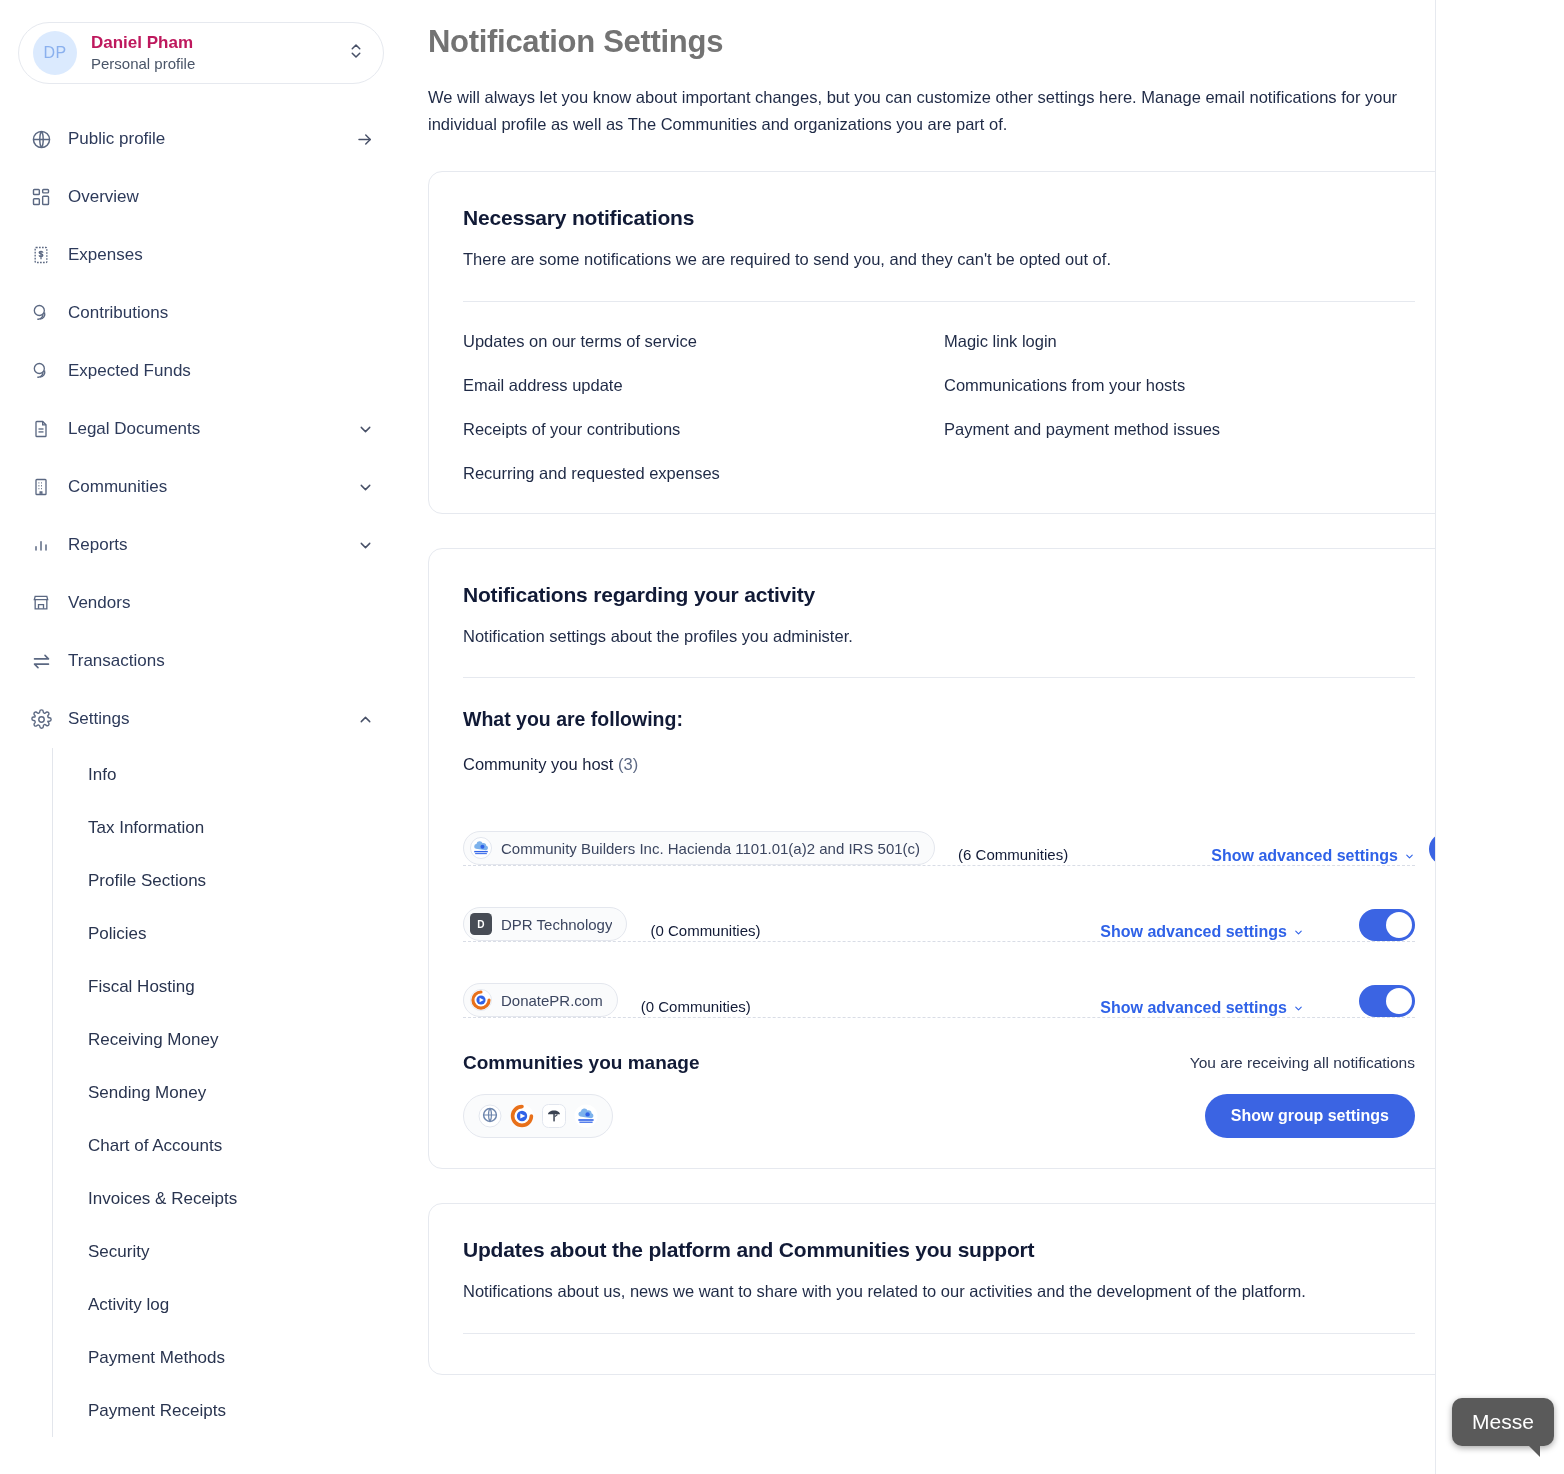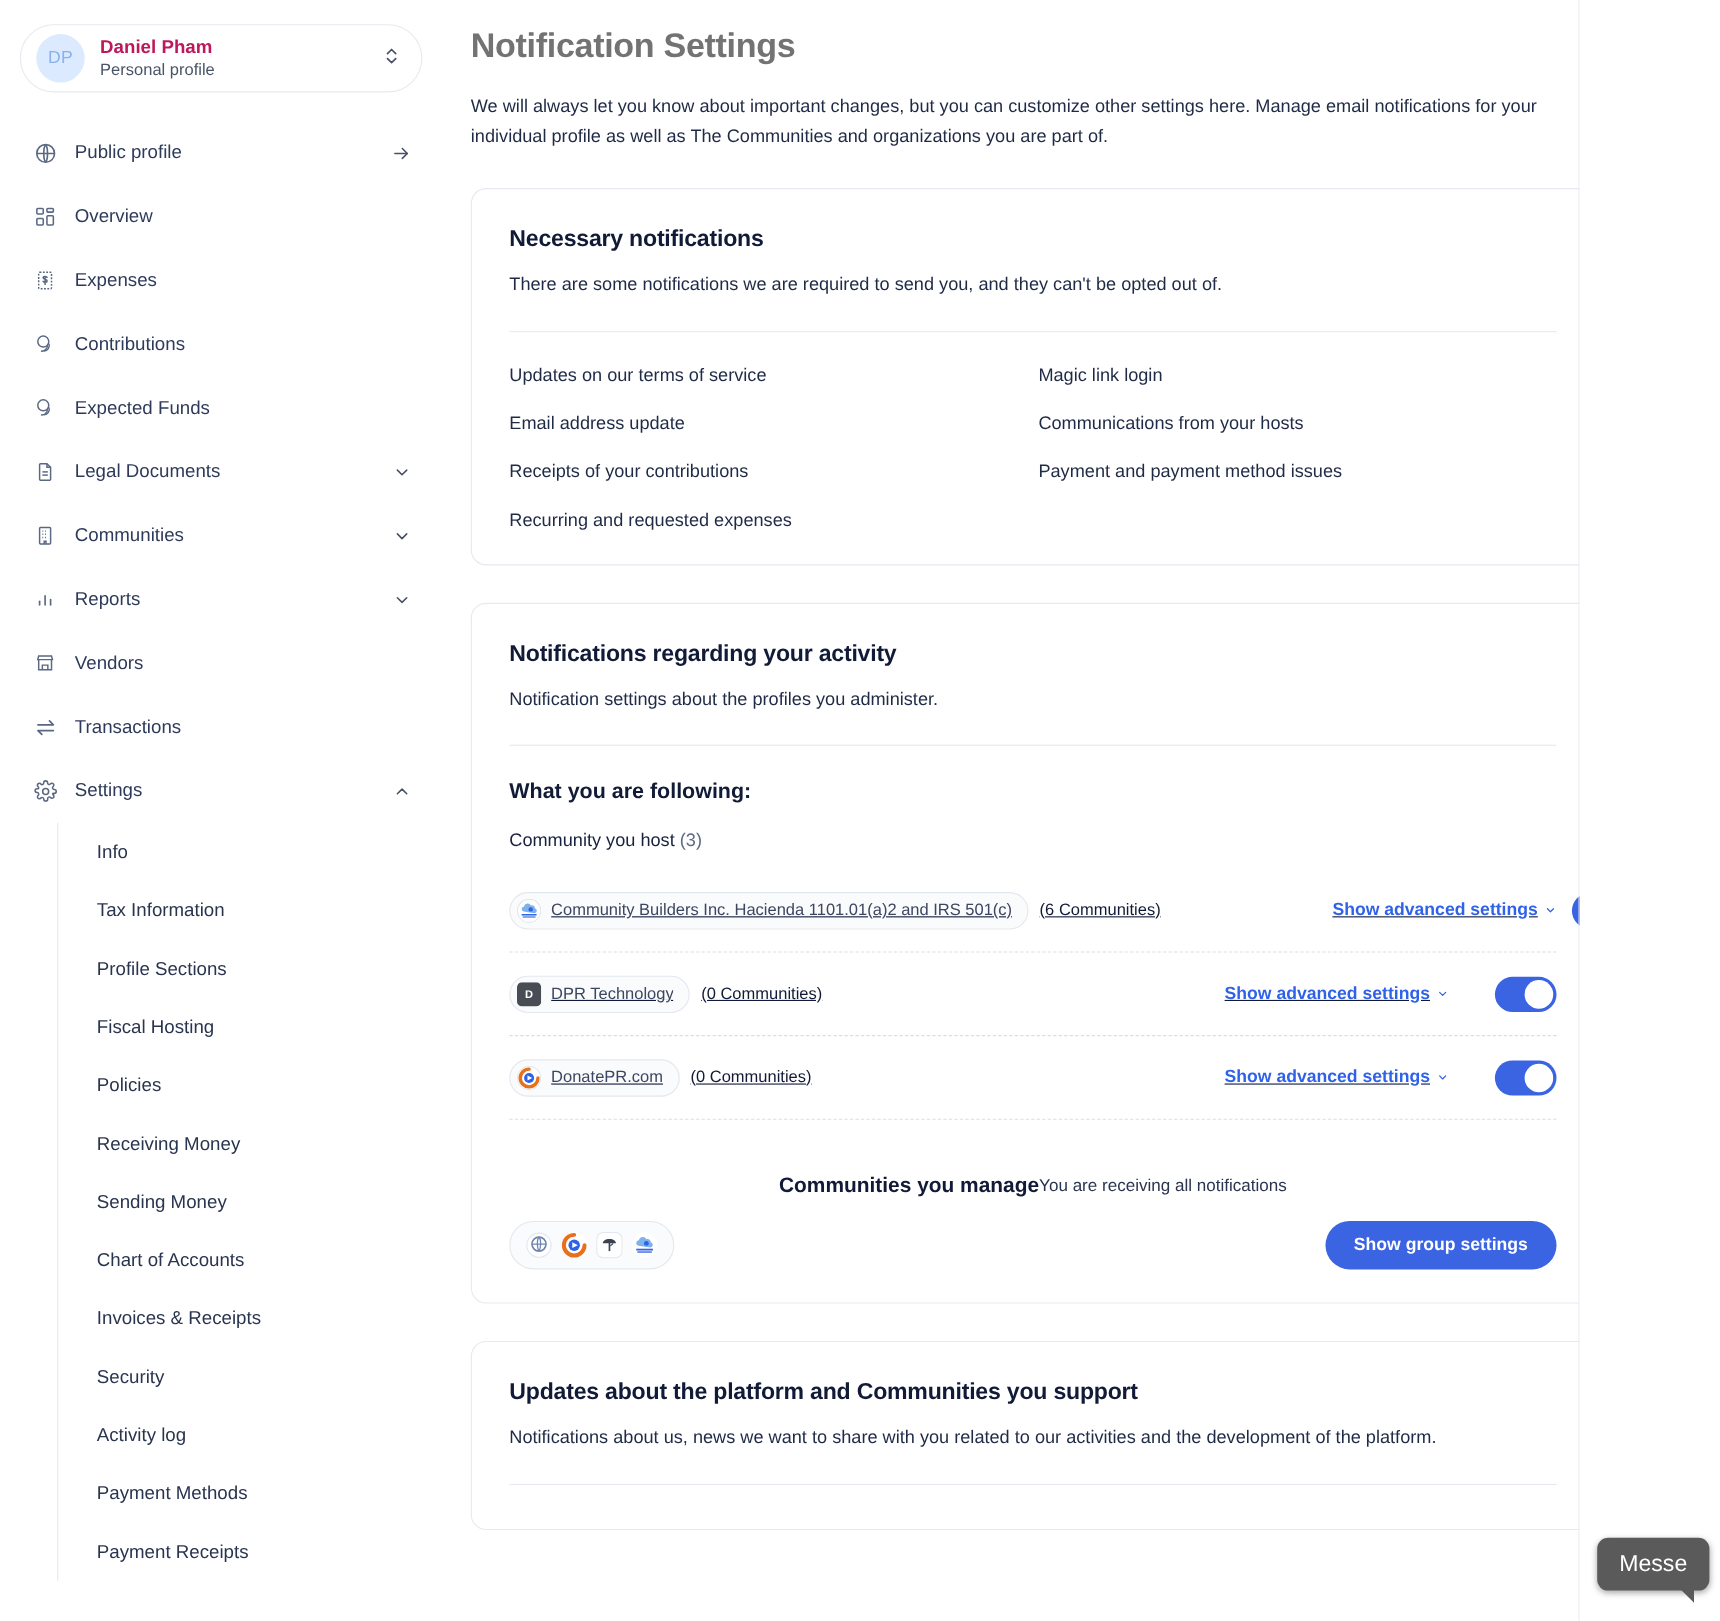--- a/index.html
+++ b/index.html
@@ -98,25 +98,24 @@
     row-gap: 25px; column-gap: 10px;
   }
   .necessary-grid div { font-size: 16.5px; color: #1f2a46; }
 
   .follow-title { margin-top: 30px; font-size: 19.5px; font-weight: 700; color: #111a36; }
   .follow-sub { margin-top: 24px; font-size: 16.5px; color: #18213d; }
   .follow-sub .count { color: #5e6a85; }
 
   .host-rows { margin-top: 16px; }
   .host-row {
-    display: flex; align-items: center;
+    display: flex; align-items: flex-end;
     min-height: 76px;
     border-bottom: 1px dashed #d9dde6;
-    gap: 0;
-    text-decoration: underline;
+    gap: 13px;
   }
   .host-row:last-child { border-bottom: 1px dashed #d9dde6; }
   .chip {
     display: inline-flex; align-items: center;
     border: 1px solid #e4e7ee; background: #fafbfc;
     border-radius: 999px;
     padding: 5px 14px 5px 6px;
     max-width: 515px;
   }
   .chip .chip-logo { flex: 0 0 22px; width: 22px; height: 22px; margin-right: 9px; }
@@ -139,22 +138,22 @@
     background: #3b64e3; position: relative; flex: 0 0 56px;
     cursor: pointer;
   }
   .toggle .knob {
     position: absolute; top: 3px; right: 3px;
     width: 26px; height: 26px; border-radius: 50%; background: #fff;
   }
   .row-overflow { position: absolute; right: -36px; }
 
   .manage-head {
-    margin-top: 50px;
-    display: flex; align-items: center; justify-content: center;
+    margin-top: 34px;
+    display: flex; align-items: center; justify-content: space-between;
   }
   .manage-title { font-size: 19px; font-weight: 700; color: #111a36; }
   .manage-note { font-size: 15.5px; color: #2b3550; }
   .manage-body {
     margin-top: 20px;
     display: flex; justify-content: space-between;
   }
   .avatar-group {
     display: inline-flex; align-items: center; gap: 8px;
     border: 1px solid #e4e7ee; background: #fafbfc;
@@ -368,24 +367,24 @@
         <div class="subnav-item">
             <span>Info</span>
           </div>
         <div class="subnav-item">
             <span>Tax Information</span>
           </div>
         <div class="subnav-item">
             <span>Profile Sections</span>
           </div>
         <div class="subnav-item">
+            <span>Policies</span>
+          </div>
+        <div class="subnav-item">
             <span>Fiscal Hosting</span>
-          </div>
-        <div class="subnav-item">
-            <span>Policies</span>
           </div>
         <div class="subnav-item">
             <span>Receiving Money</span>
           </div>
         <div class="subnav-item">
             <span>Sending Money</span>
           </div>
         <div class="subnav-item">
             <span>Chart of Accounts</span>
           </div>

